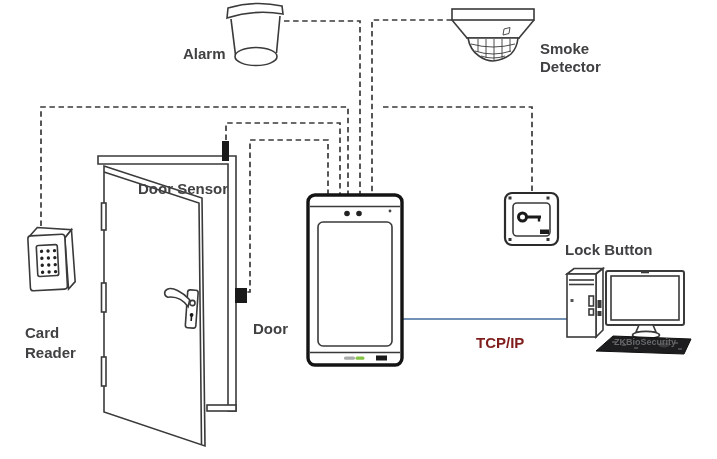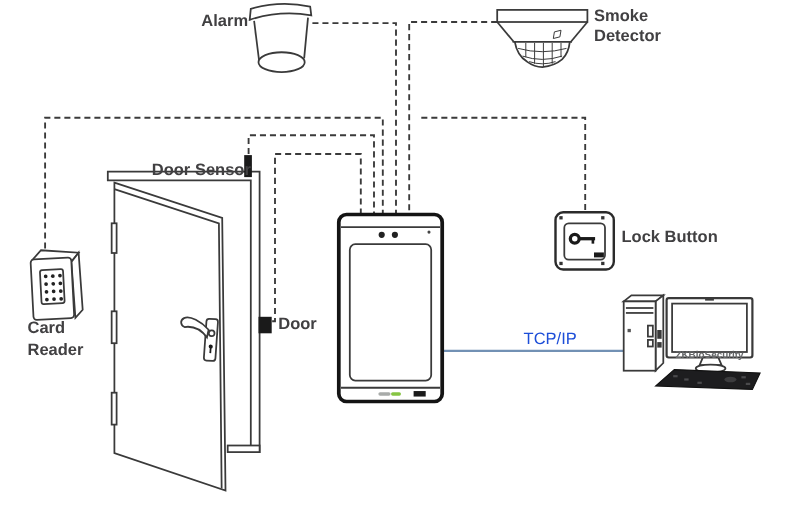--- a/index.html
+++ b/index.html
@@ -3,25 +3,25 @@
 <meta charset="utf-8">
 <style>
   html,body{margin:0;padding:0;background:#fff;}
   .stage{
     position:relative;width:717px;height:459px;background:#ffffff;
     font-family:"Liberation Sans",sans-serif;overflow:hidden;
   }
   .art{position:absolute;left:0;top:0;}
   .label{
     position:absolute;color:#414042;font-weight:600;font-size:15px;
-    line-height:18px;white-space:nowrap;letter-spacing:0;
+    line-height:18px;white-space:nowrap;letter-spacing:0;margin-top:34px;
   }
   .label span{display:block;}
   .label-card span{line-height:20px;}
-  .label-tcpip{color:#1d4ed8;font-weight:400;}
+  .label-tcpip{color:#7f1d1d;font-weight:700;}
   .label-zkbio{
     font-size:9px;line-height:10px;color:#66686a;font-weight:700;
     width:70px;text-align:center;white-space:nowrap;
   }
   
   .wire{stroke:#3a3a3a;stroke-width:1.7;fill:none;stroke-dasharray:5.5 3.6;}
   .ln{stroke:#3a3a3a;stroke-width:1.6;fill:none;}
   .lnw{stroke:#3a3a3a;stroke-width:1.6;fill:#ffffff;}
   .thin{stroke:#3a3a3a;stroke-width:0.9;fill:none;}
   .blk{fill:#1a1a1a;stroke:none;}
@@ -180,15 +180,15 @@
 
   <div class="label label-card" style="left:25px;top:289px;">
     <span>Card</span>
     <span>Reader</span>
   </div>
 
   <div class="label" style="left:565px;top:207px;">Lock Button</div>
 
   <div class="label label-tcpip" style="left:476px;top:300px;">TCP/IP</div>
 
-  <div class="label label-zkbio" style="left:610px;top:317px;text-align:center;">ZKBioSecurity</div>
+  <div class="label label-zkbio" style="left:610px;top:303px;text-align:center;">ZKBioSecurity</div>
 
 </div>
 
 </body></html>

